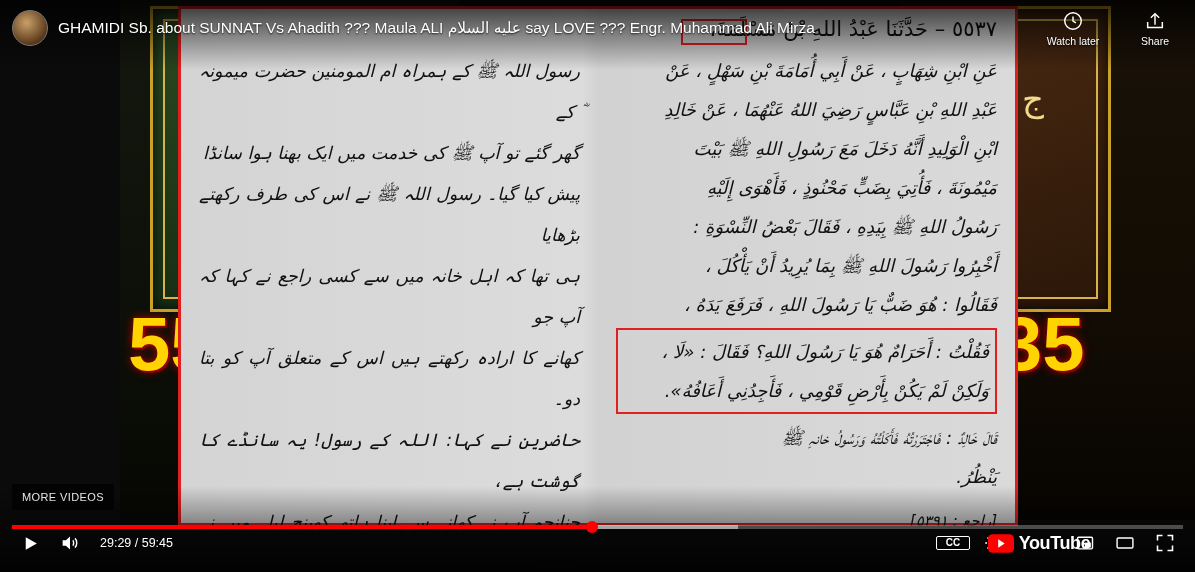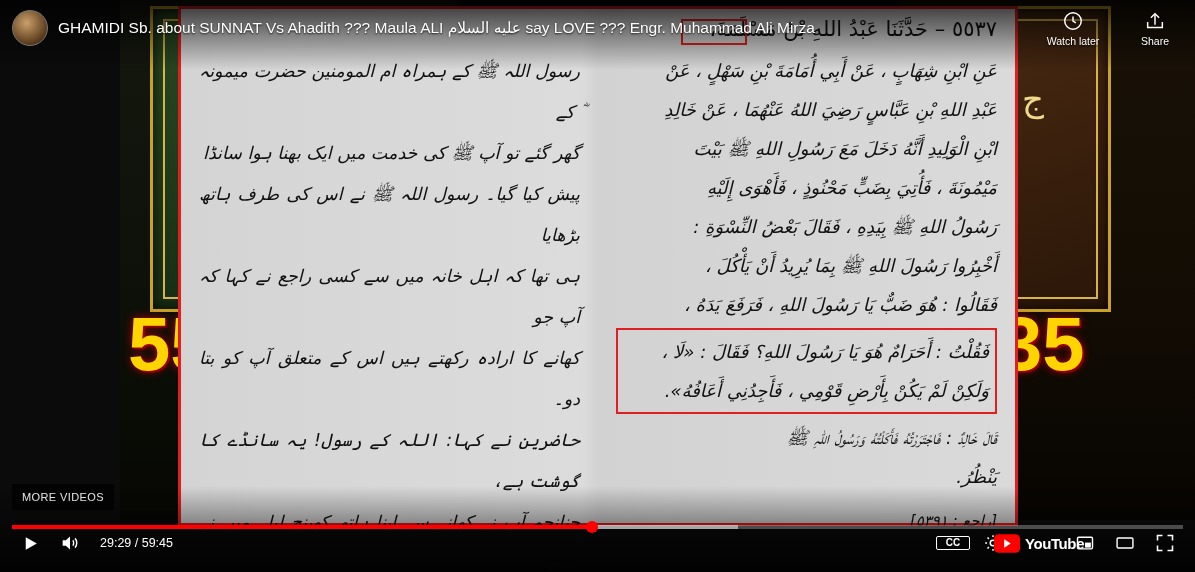--- a/index.html
+++ b/index.html
@@ -271,21 +271,21 @@
   }
   .spacer { flex: 1; }
   .yt-logo {
     display: flex;
     align-items: center;
     gap: 5px;
     margin: 0 6px;
   }
   .yt-logo .wordmark {
     color: #fff;
-    font-size: 15px;
+    font-size: 18px;
     font-weight: bold;
     letter-spacing: -.4px;
   }
   .cc-box {
     font-size: 10px;
     font-weight: bold;
     border: 1.6px solid #fff;
     border-radius: 2px;
     padding: 0 9px;
     line-height: 12px;
@@ -325,29 +325,29 @@
           <div>عَبْدِ اللهِ بْنِ عَبَّاسٍ رَضِيَ اللهُ عَنْهُمَا ، عَنْ خَالِدِ</div>
           <div>ابْنِ الْوَلِيدِ أَنَّهُ دَخَلَ مَعَ رَسُولِ اللهِ ﷺ بَيْتَ</div>
           <div>مَيْمُونَةَ ، فَأُتِيَ بِضَبٍّ مَحْنُوذٍ ، فَأَهْوَى إِلَيْهِ</div>
           <div>رَسُولُ اللهِ ﷺ بِيَدِهِ ، فَقَالَ بَعْضُ النِّسْوَةِ :</div>
           <div>أَخْبِرُوا رَسُولَ اللهِ ﷺ بِمَا يُرِيدُ أَنْ يَأْكُلَ ،</div>
           <div>فَقَالُوا : هُوَ ضَبٌّ يَا رَسُولَ اللهِ ، فَرَفَعَ يَدَهُ ،</div>
           <div class="highlight-box">
             <div>فَقُلْتُ : أَحَرَامٌ هُوَ يَا رَسُولَ اللهِ؟ فَقَالَ : «لَا ،</div>
             <div>وَلَكِنْ لَمْ يَكُنْ بِأَرْضِ قَوْمِي ، فَأَجِدُنِي أَعَافُهُ».</div>
           </div>
-          <div>قَالَ خَالِدٌ : فَاجْتَرَرْتُهُ فَأَكَلْتُهُ وَرَسُولُ اللہِ ﷺ</div>
+          <div>قَالَ خَالِدٌ : فَاجْتَرَرْتُهُ فَأَكَلْتُهُ وَرَسُولُ خانہِ ﷺ</div>
           <div>يَنْظُرُ.</div>
           <div class="ref-line">[راجع : ٥٣٩١]</div>
         </div>
 
         <div class="col urdu">
           <div>رسول اللہ ﷺ کے ہمراہ ام المومنین حضرت میمونہ ؓ کے</div>
           <div>گھر گئے تو آپ ﷺ کی خدمت میں ایک بھنا ہوا سانڈا</div>
-          <div>پیش کیا گیا۔ رسول اللہ ﷺ نے اس کی طرف ہاتھ بڑھایا</div>
+          <div>پیش کیا گیا۔ رسول اللہ ﷺ نے اس کی طرف رکھتے بڑھایا</div>
           <div>ہی تھا کہ اہل خانہ میں سے کسی راجع نے کہا کہ آپ جو</div>
           <div>کھانے کا ارادہ رکھتے ہیں اس کے متعلق آپ کو بتا دو۔</div>
           <div>حاضرین نے کہا: اللہ کے رسول! یہ سانڈے کا گوشت ہے،</div>
           <div>چنانچہ آپ نے کھانے سے اپنا ہاتھ کھینچ لیا۔ میں نے عرض</div>
 
         </div>
 
       </div>
     </div>
   </div>

